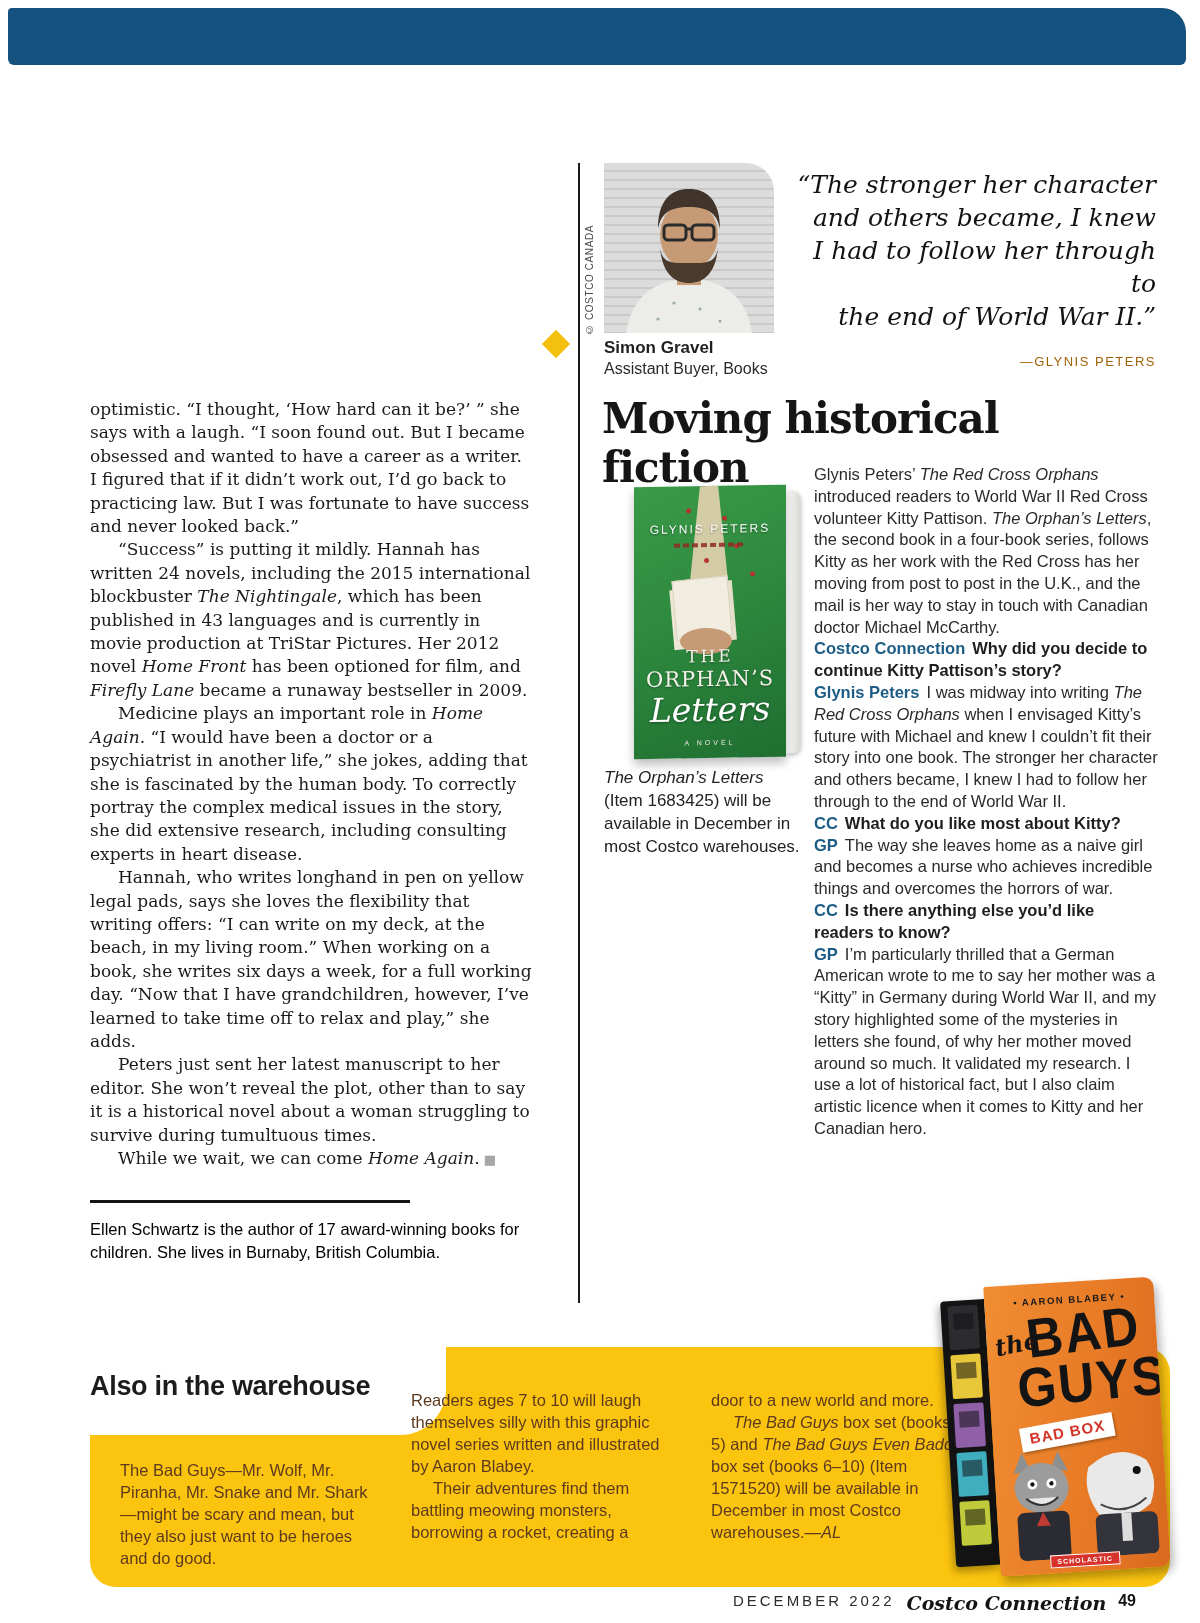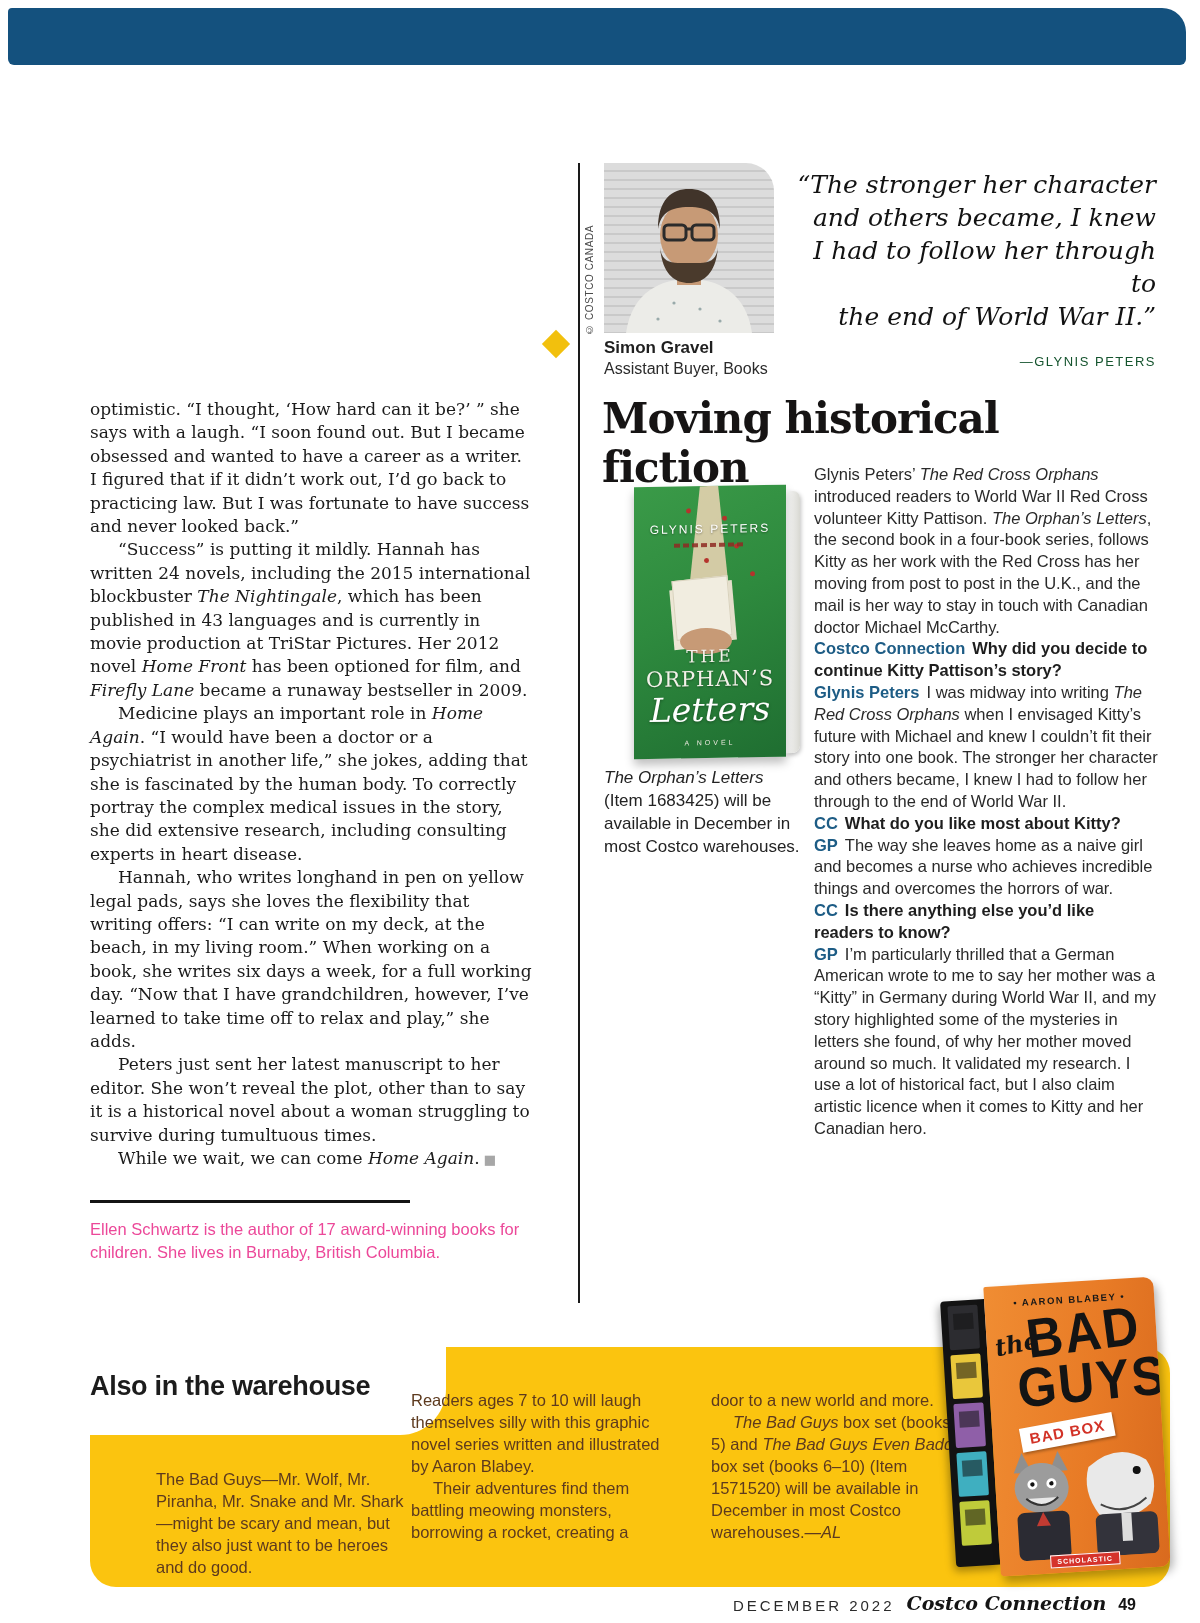--- a/index.html
+++ b/index.html
@@ -26,29 +26,29 @@
   .photo{position:absolute;left:604px;top:163px;width:170px;height:170px;
       border-radius:0 28px 0 0;overflow:hidden;
       background:repeating-linear-gradient(180deg,#dcdcdc 0 7px,#c9c9c9 7px 9px);}
   .photo svg{display:block}
   .photo-name{position:absolute;left:604px;top:338px;font-size:17px;font-weight:bold;color:#1f1f1f;}
   .photo-role{position:absolute;left:604px;top:360px;font-size:16px;color:#2b2b2b;}
 
   .pull-quote{position:absolute;left:788px;top:168px;width:368px;text-align:right;
       font-family:"DejaVu Serif",serif;font-style:italic;font-size:25px;line-height:33px;color:#121212;}
   .pull-attr{margin-top:12px;font-family:"Liberation Sans",sans-serif;font-style:normal;
-      font-size:13px;letter-spacing:1.5px;color:#14532d;}
+      font-size:13px;letter-spacing:1.5px;color:#a16207;}
 
   .left-col{position:absolute;left:90px;top:398px;width:443px;
       font-family:"DejaVu Serif",serif;font-size:17px;line-height:23.4px;color:#1b1b1b;}
   .left-col p{margin:0;}
   .left-col p.ind{text-indent:28px;}
 
   .fn-rule{position:absolute;left:90px;top:1200px;width:320px;height:3px;background:#141414;}
-  .footnote{position:absolute;left:90px;top:1218px;width:475px;font-size:16.5px;line-height:23px;color:#ec4899;}
+  .footnote{position:absolute;left:90px;top:1218px;width:475px;font-size:16.5px;line-height:23px;color:#000000;}
 
   .headline{position:absolute;left:602px;top:394px;width:556px;
       font-family:"DejaVu Serif",serif;font-weight:bold;font-size:42px;
       letter-spacing:-1px;color:#161414;}
 
   
   .book-wrap{position:absolute;left:634px;top:486px;width:158px;height:272px;}
   .book-pages{position:absolute;right:-8px;top:5px;width:14px;height:262px;
       background:linear-gradient(90deg,#ffffff,#d8d8d2);border-radius:0 7px 7px 0;
       transform:skewY(-2deg);box-shadow:1px 2px 4px rgba(0,0,0,.25);}
@@ -89,21 +89,21 @@
   
   .warehouse-panel{position:absolute;left:90px;top:1347px;width:1080px;height:240px;
       background:var(--warehouse_yellow);border-radius:26px;}
   .warehouse-notch{position:absolute;left:0;top:0;width:356px;height:88px;
       background:#ffffff;border-radius:0 0 46px 0;}
   .warehouse-heading{position:absolute;left:0;top:24px;font-size:27px;font-weight:bold;
       color:#1c1c1c;letter-spacing:-.3px;}
   .wcol{position:absolute;color:var(--warehouse_text_brown);font-size:16.5px;line-height:22px;}
   .wcol p{margin:0;}
   .wcol p.ind{text-indent:22px;}
-  .wcol1{left:30px;top:121px;width:252px;margin-left:36px;}
+  .wcol1{left:30px;top:112px;width:252px;}
   .wcol2{left:321px;top:42px;width:268px;}
   .wcol3{left:593px;top:42px;width:268px;margin-left:28px;}
 
   
   .badbox{position:absolute;left:948px;top:1283px;width:214px;height:290px;
       transform:rotate(-3.5deg);z-index:3;}
   .bb-spine{position:absolute;left:0;top:12px;width:44px;height:266px;background:#131313;
       border-radius:4px 0 0 4px;box-shadow:-2px 4px 8px rgba(0,0,0,.35);}
   .bb-thumb{width:30px;height:44px;margin:5px auto 0;border-radius:2px;position:relative;}
   .bb-thumb::after{content:"";position:absolute;left:5px;top:8px;width:20px;height:16px;background:rgba(20,20,20,.55);}
@@ -118,21 +118,21 @@
       transform:rotate(-4deg) scaleY(1.1);letter-spacing:2px;}
   .bb-guys{position:absolute;left:28px;top:72px;font-size:50px;font-weight:bold;color:#141414;
       transform:rotate(-2deg) scaleY(1.1);letter-spacing:2px;}
   .bb-sticker{position:absolute;left:28px;top:138px;background:#ffffff;padding:3px 9px;
       transform:rotate(-7deg);box-shadow:1px 2px 3px rgba(0,0,0,.3);}
   .bb-sticker span{color:#d23227;font-weight:bold;font-size:15px;letter-spacing:1px;}
   .bb-chars{position:absolute;left:0;bottom:14px;width:170px;height:118px;}
   .bb-pub{position:absolute;left:50%;bottom:5px;transform:translateX(-50%);background:#d5332b;
       color:#fff;font-size:7px;font-weight:bold;letter-spacing:1px;padding:2px 6px;border:1px solid #fff;}
 
-  .footer{position:absolute;right:64px;top:1592px;display:flex;align-items:flex-end;gap:12px;}
+  .footer{position:absolute;right:64px;top:1592px;display:flex;align-items:flex-start;gap:12px;}
   .footer-issue{font-size:15px;letter-spacing:3px;color:#2b2b2b;}
   .footer-mag{font-family:"DejaVu Serif",serif;font-style:italic;font-weight:bold;font-size:19px;color:#141414;}
   .footer-page{font-size:16px;font-weight:bold;color:#141414;}
 </style>
 </head>
 <body>
 
 <div class="topbar"></div>
 
 <div class="vrule"></div>

